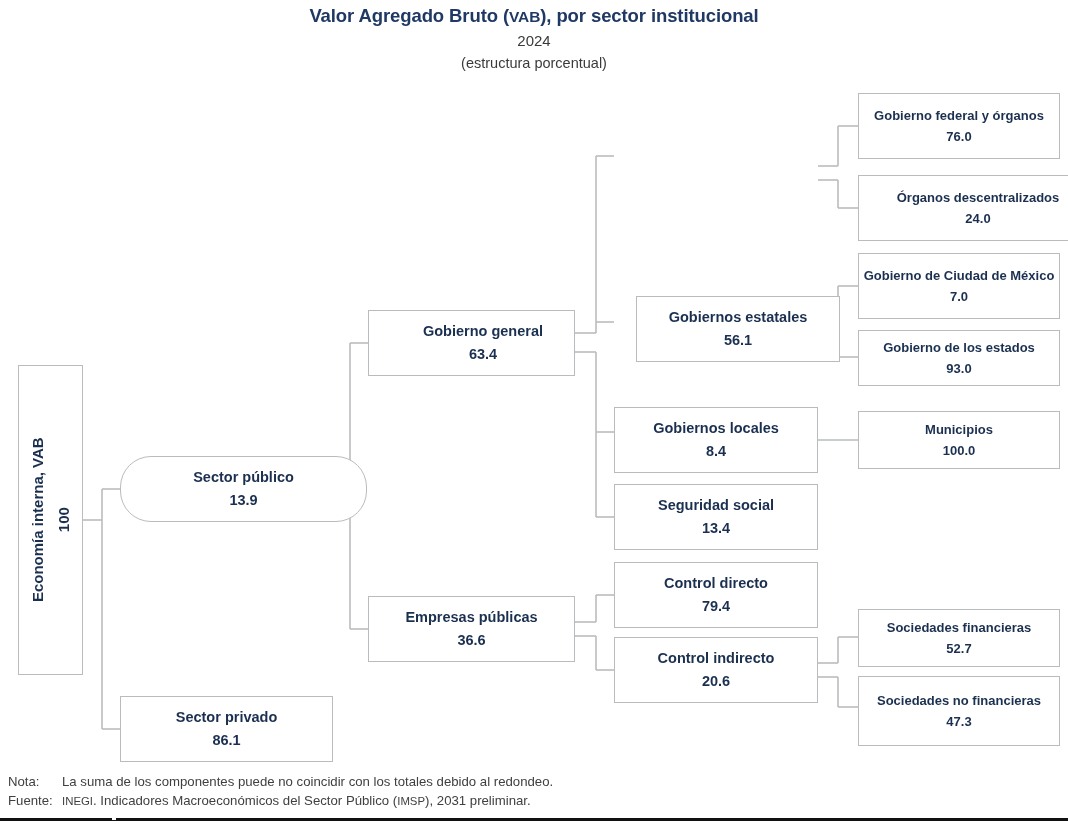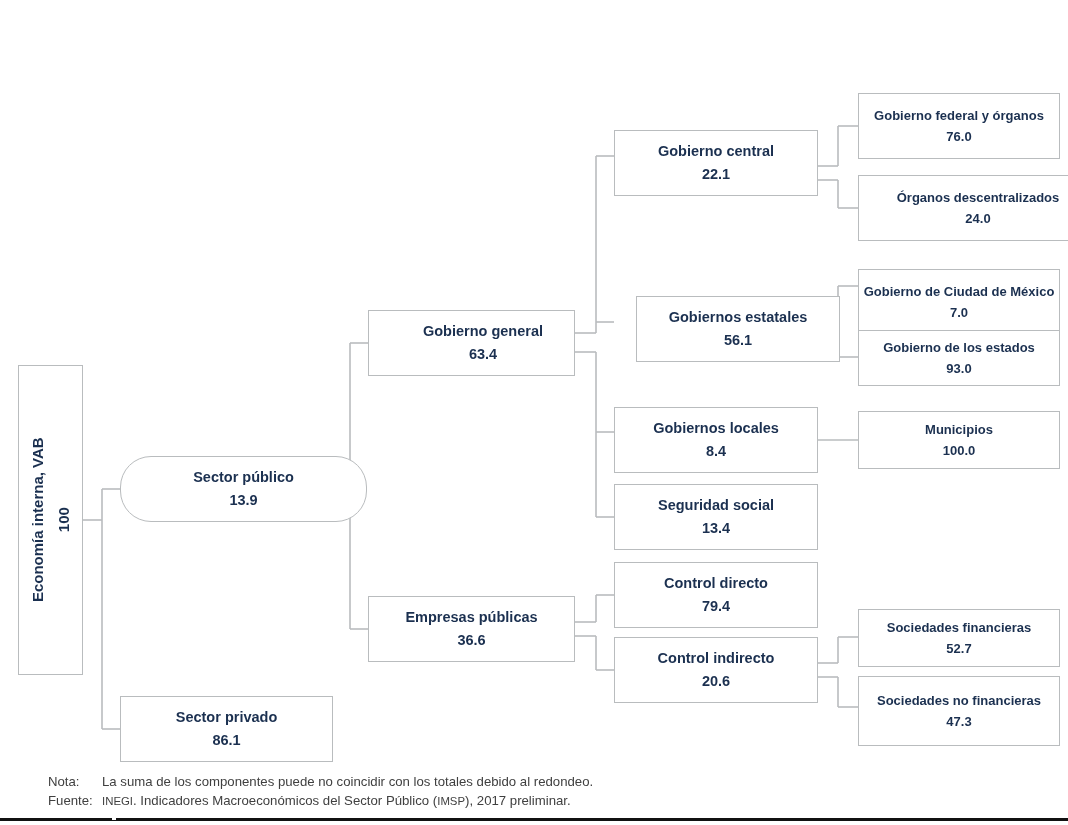--- a/index.html
+++ b/index.html
@@ -109,21 +109,21 @@
   
   #footer {
     position: absolute;
     left: 8px;
     top: 772px;
     width: 1052px;
     font-size: 13.2px;
     color: #404040;
     line-height: 1.45;
   }
-  .fnote { display: flex; margin-left: 40px; }
+  .fnote { display: flex; }
   .fnote .fkey {
     display: inline-block;
     width: 54px;
     flex: 0 0 54px;
   }
   .fnote .fval { flex: 1 1 auto; }
   .sc { font-size: 11.4px; }
 
   #bottom-rule {
     position: absolute;
@@ -140,20 +140,25 @@
     width: 4px;
     height: 4px;
     background: #ffffff;
   }
 </style>
 </head>
 <body>
 
 <div id="page">
 
+  <div id="title-block">
+    <div id="main-title"><span>Valor Agregado Bruto (</span><span class="small-caps">VAB</span><span>), por sector institucional</span></div>
+    <div id="subtitle-year">2024</div>
+    <div id="subtitle-struct">(estructura porcentual)</div>
+  </div>
 
   <div id="diagram">
 
     <svg id="connectors" viewBox="0 0 1068 790" width="1068" height="790">
       <g fill="none" stroke="#b9bcbe" stroke-width="1.6">
 
         <path d="M83,520 L102,520"></path>
         <path d="M102,489 L102,729"></path>
         <path d="M102,489 L120,489"></path>
         <path d="M102,729 L120,729"></path>
@@ -227,24 +232,20 @@
     <div class="node" style="left:368px; top:310px; width:207px; height:66px;padding-left:27px;">
       <span class="nlabel">Gobierno general</span>
       <span class="nvalue">63.4</span>
     </div>
 
     <div class="node" style="left:368px; top:596px; width:207px; height:66px;">
       <span class="nlabel">Empresas públicas</span>
       <span class="nvalue">36.6</span>
     </div>
 
-    <div class="node" style="left:614px; top:130px; width:204px; height:66px;">
-      <span class="nlabel">Gobierno central</span>
-      <span class="nvalue">22.1</span>
-    </div>
 
     <div class="node" style="left:636px; top:296px; width:204px; height:66px;">
       <span class="nlabel">Gobiernos estatales</span>
       <span class="nvalue">56.1</span>
     </div>
 
     <div class="node" style="left:614px; top:407px; width:204px; height:66px;">
       <span class="nlabel">Gobiernos locales</span>
       <span class="nvalue">8.4</span>
     </div>
@@ -267,21 +268,21 @@
     <div class="node lvl3" style="left:858px; top:93px; width:202px; height:66px;">
       <span class="nlabel">Gobierno federal y órganos</span>
       <span class="nvalue">76.0</span>
     </div>
 
     <div class="node lvl3" style="left:858px; top:175px; width:240px; height:66px;">
       <span class="nlabel">Órganos descentralizados</span>
       <span class="nvalue">24.0</span>
     </div>
 
-    <div class="node lvl3" style="left:858px; top:253px; width:202px; height:66px;margin-top:16px;">
+    <div class="node lvl3" style="left:858px; top:253px; width:202px; height:66px;">
       <span class="nlabel">Gobierno de Ciudad de México</span>
       <span class="nvalue">7.0</span>
     </div>
 
     <div class="node lvl3" style="left:858px; top:330px; width:202px; height:56px;">
       <span class="nlabel">Gobierno de los estados</span>
       <span class="nvalue">93.0</span>
     </div>
 
     <div class="node lvl3" style="left:858px; top:411px; width:202px; height:58px;">
@@ -301,20 +302,20 @@
 
   </div>
 
   <div id="footer">
     <div class="fnote">
       <span class="fkey">Nota:</span>
       <span class="fval">La suma de los componentes puede no coincidir con los totales debido al redondeo.</span>
     </div>
     <div class="fnote">
       <span class="fkey">Fuente:</span>
-      <span class="fval"><span class="sc">INEGI</span><span>. Indicadores Macroeconómicos del Sector Público (</span><span class="sc">IMSP</span><span>), 2017 preliminar.</span></span>
+      <span class="fval"><span class="sc">INEGI</span><span>. Indicadores Macroeconómicos del Sector Público (</span><span class="sc">IMSP</span><span>), 2031 preliminar.</span></span>
     </div>
   </div>
 
   <div id="bottom-rule"></div>
   <div id="bottom-rule-tick"></div>
 
 </div>
 
 </body></html>

